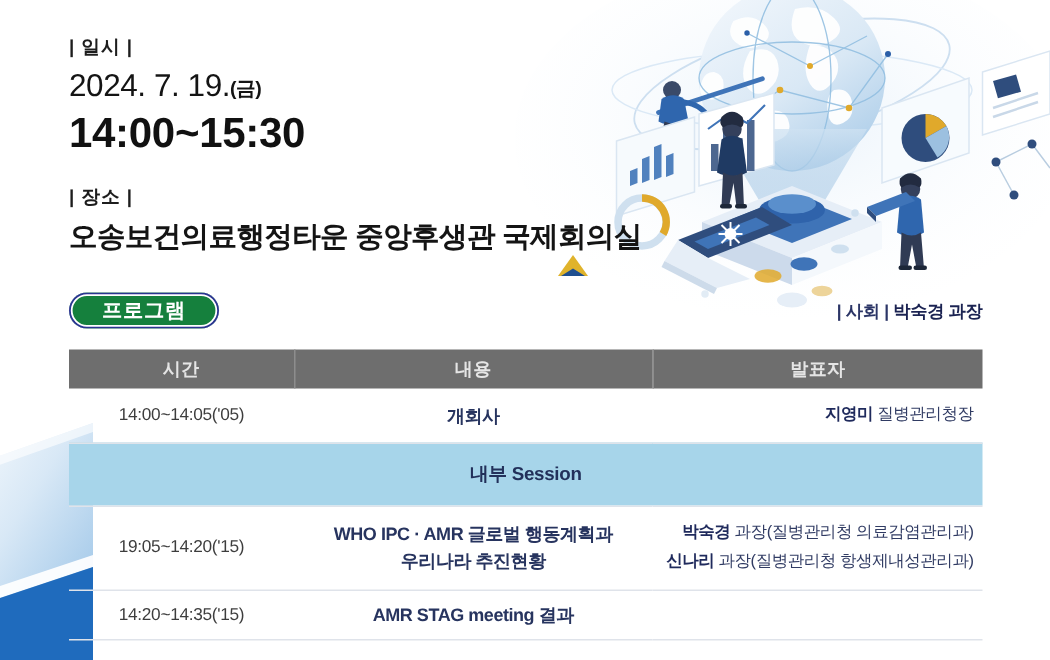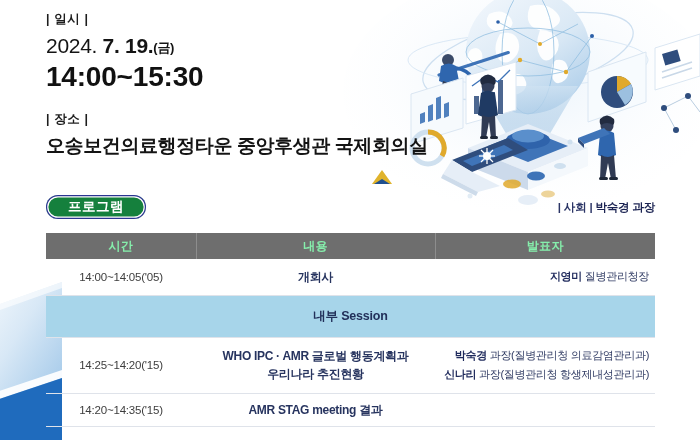--- a/index.html
+++ b/index.html
@@ -21,42 +21,42 @@
     position: absolute;
     inset: 0;
     pointer-events: none;
     z-index: 0;
   }
 
   
   #info-block {
     position: absolute;
     left: 46px;
-    top: 12px;
+    top: 24px;
     z-index: 3;
   }
   .label-bar {
     font-size: 12.5px;
     font-weight: 700;
     letter-spacing: 0.6px;
     color: #1d1d1d;
     margin: 0 0 6px 0;
     line-height: 1.2;
   }
   .date-line {
     font-size: 21px;
     font-weight: 400;
     color: #141414;
     line-height: 1.22;
     margin: 0;
     letter-spacing: -0.3px;
     white-space: nowrap;
   }
   .date-line .strong {
-    font-weight: 700;
+    font-weight: 400;
     text-align: center;
   }
   .date-line .dow {
     font-size: 13px;
     font-weight: 700;
     vertical-align: 1px;
   }
   .time-line {
     font-size: 28px;
     font-weight: 700;
@@ -118,21 +118,21 @@
     table-layout: fixed;
     z-index: 3;
     font-size: 11px;
   }
   #program-table col.c-time    { width: 150px; }
   #program-table col.c-content { width: 239px; }
   #program-table col.c-speaker { width: 220px; }
 
   #program-table th {
     background: #6e6e6e;
-    color: #86efac;
+    color: #e5e5e5;
     font-size: 12px;
     font-weight: 700;
     letter-spacing: 0.3px;
     height: 26px;
     text-align: center;
     border-right: 1px solid #8d8d8d;
     padding: 0;
   }
   #program-table th:last-child { border-right: none; }
 
@@ -419,21 +419,21 @@
         <td class="cell-time">14:00~14:05('05)</td>
         <td class="cell-content">개회사</td>
         <td class="cell-speaker">
           <div class="sp-entry"><span class="sp-name">지영미</span><span class="sp-affil"> 질병관리청장</span></div>
         </td>
       </tr>
       <tr class="row-session">
         <td colspan="3" class="session-band session-internal">내부 Session</td>
       </tr>
       <tr>
-        <td class="cell-time">14:25~14:20('15)</td>
+        <td class="cell-time">19:05~14:20('15)</td>
         <td class="cell-content">WHO IPC · AMR 글로벌 행동계획과<br>우리나라 추진현황</td>
         <td class="cell-speaker">
           <div class="sp-entry"><span class="sp-name">박숙경</span><span class="sp-affil"> 과장(질병관리청 의료감염관리과)</span></div>
           <div class="sp-entry"><span class="sp-name">신나리</span><span class="sp-affil"> 과장(질병관리청 항생제내성관리과)</span></div>
         </td>
       </tr>
       <tr>
         <td class="cell-time">14:20~14:35('15)</td>
         <td class="cell-content">AMR STAG meeting 결과</td>
         <td class="cell-speaker"></td>

